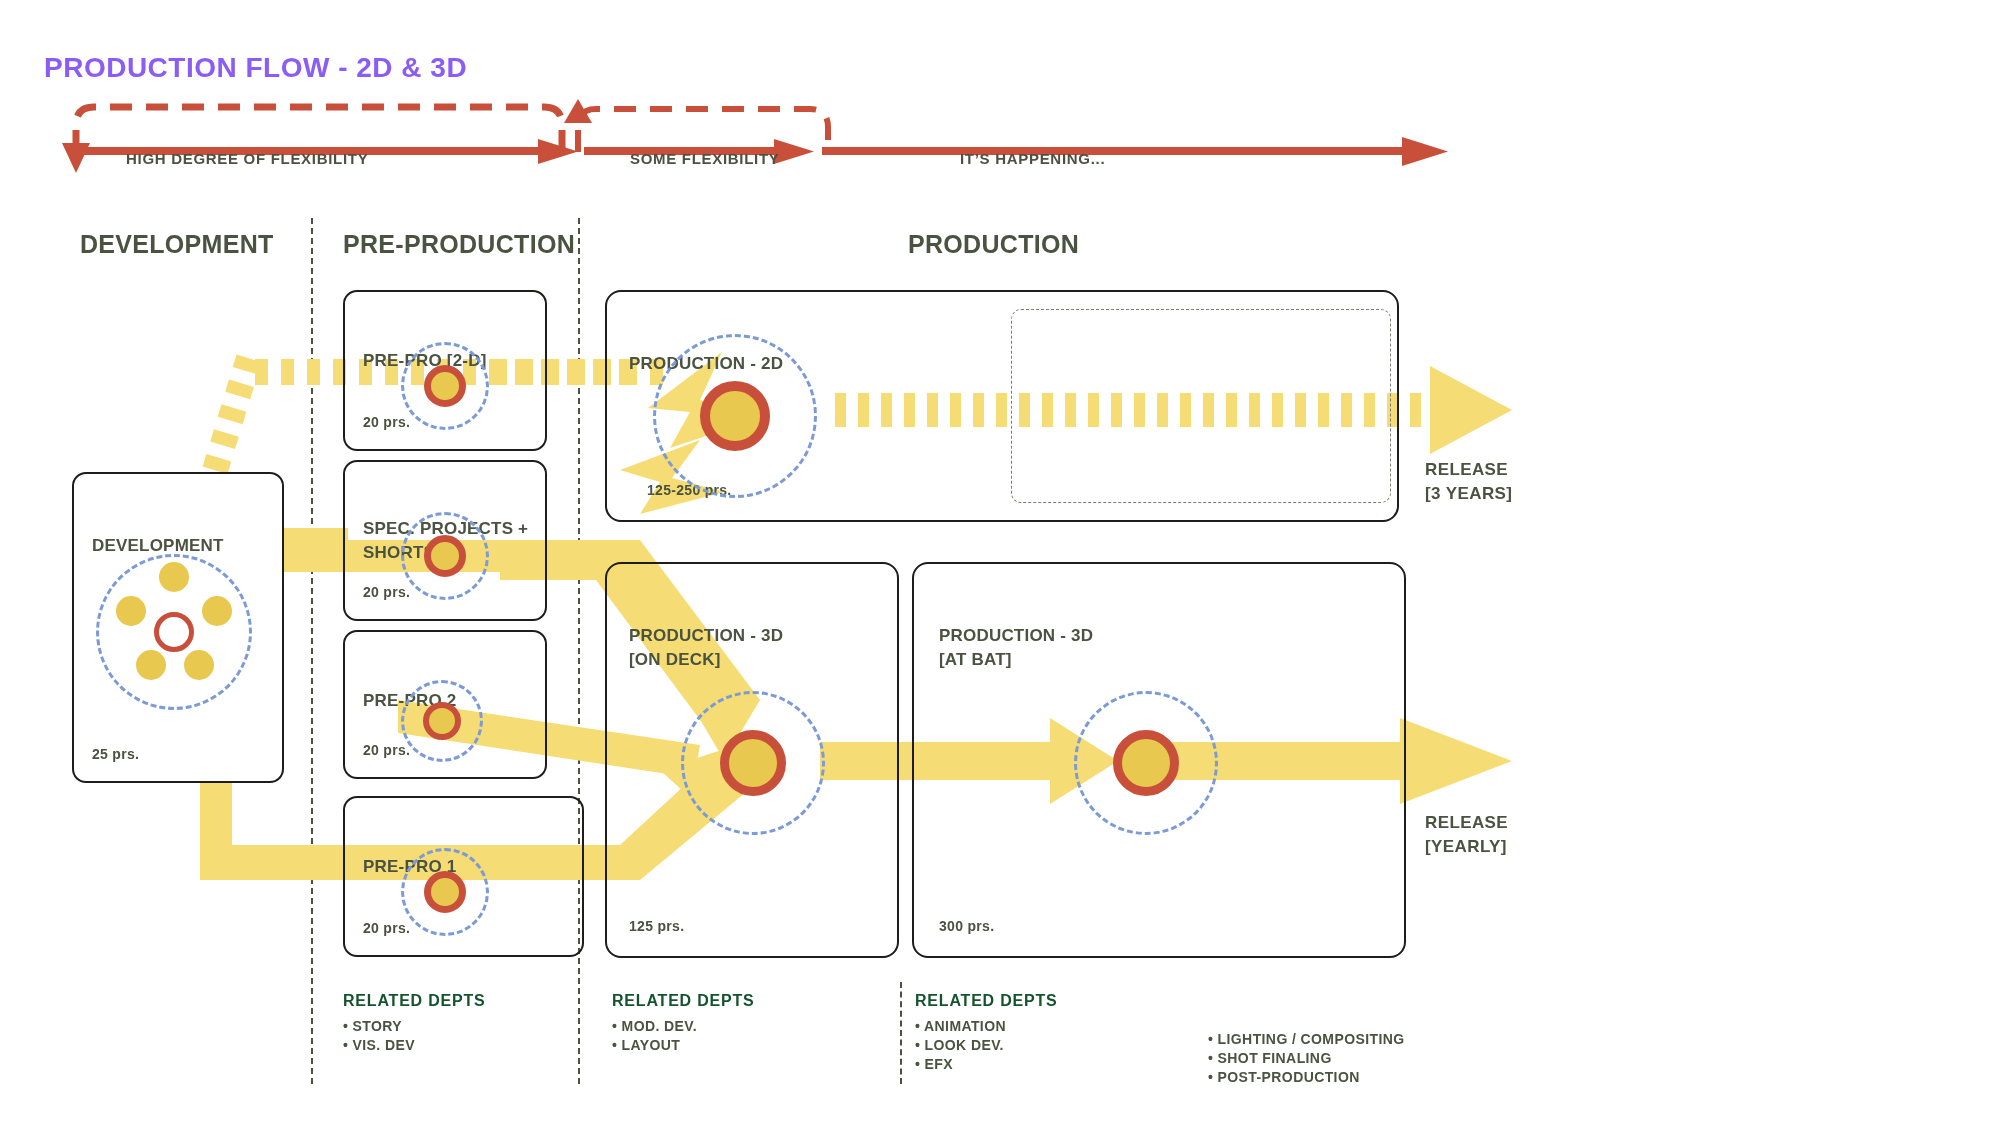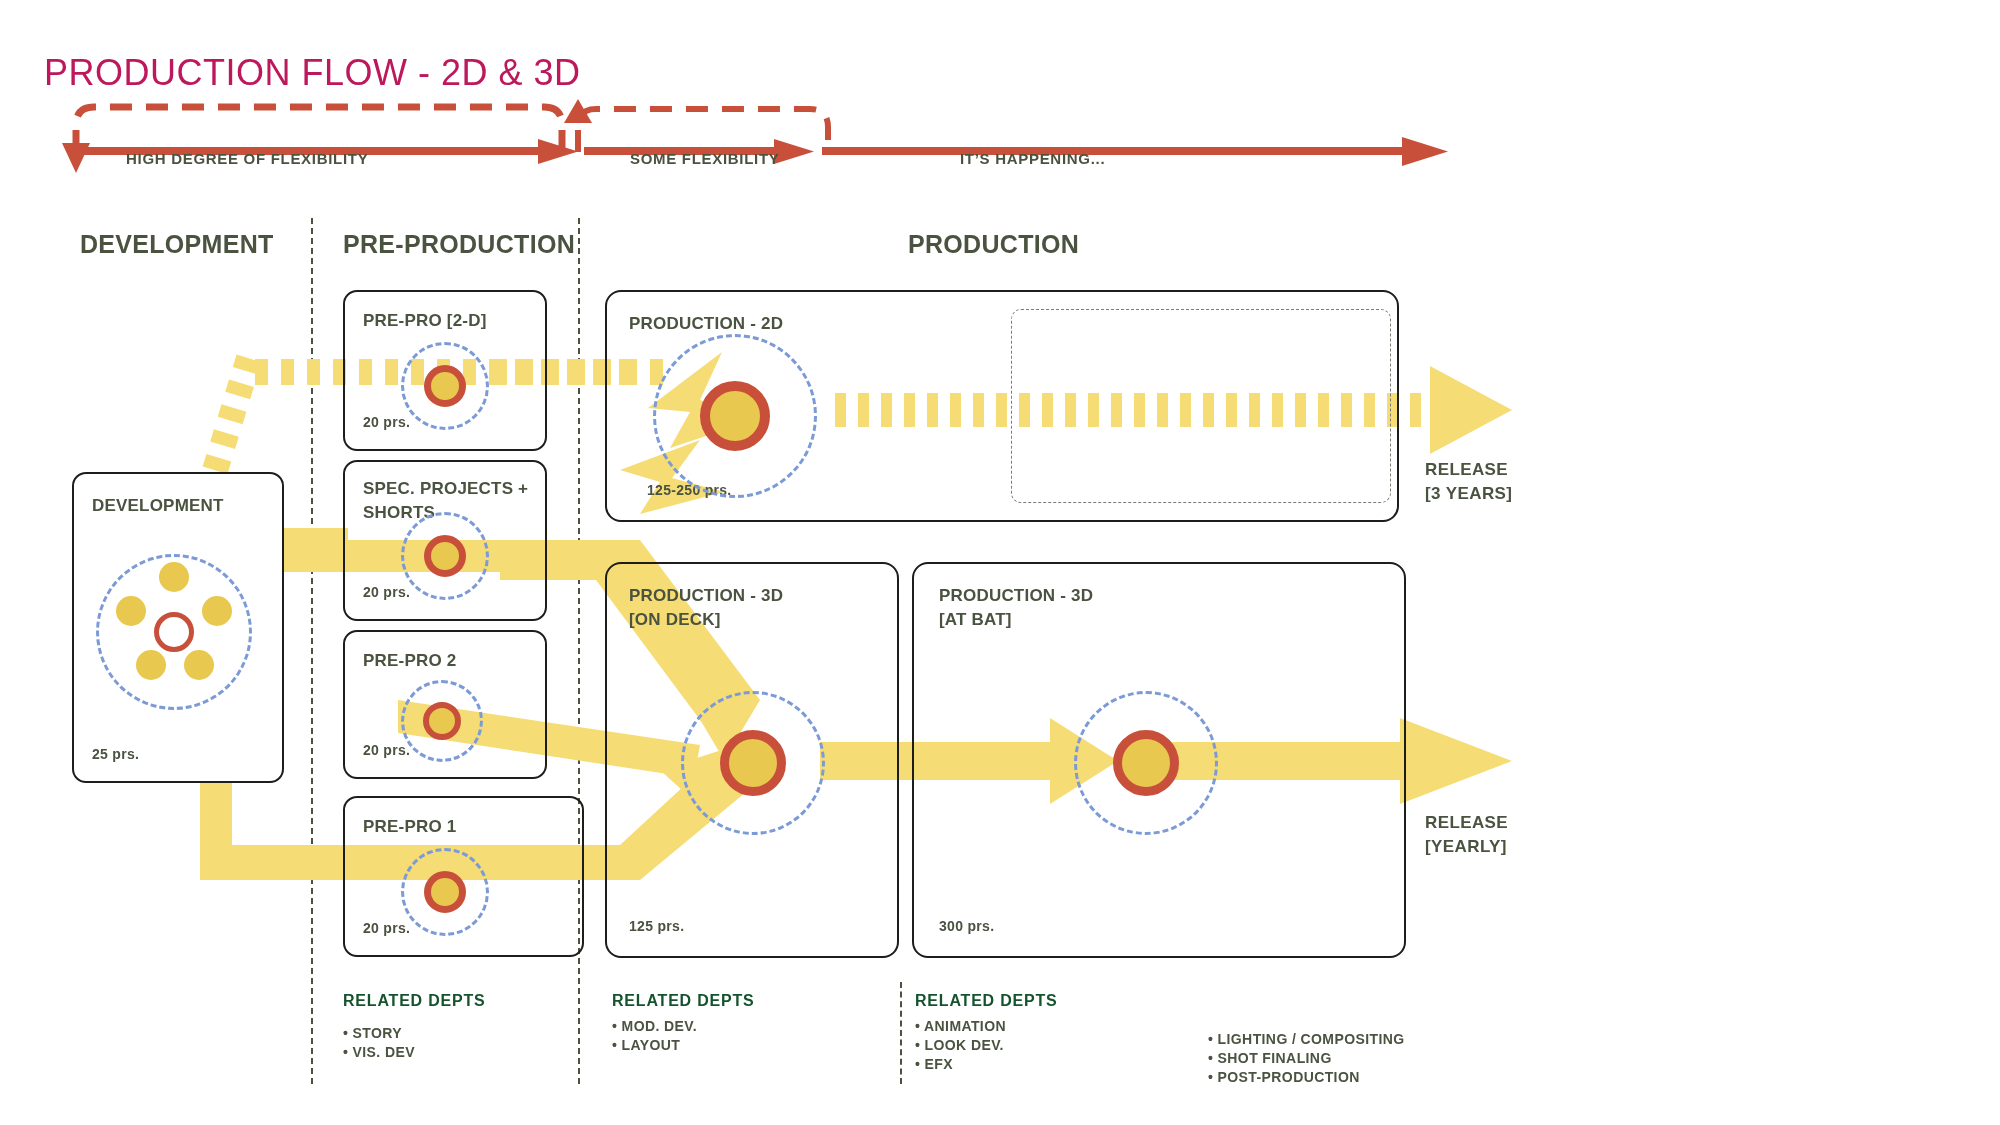--- a/index.html
+++ b/index.html
@@ -1,24 +1,24 @@
 <!DOCTYPE html>
 <html><head>
 <meta charset="utf-8">
 <style>
   html,body{margin:0;padding:0;background:#ffffff;}
   body{width:2000px;height:1125px;position:relative;overflow:hidden;
        font-family:"Liberation Sans",sans-serif;
        -webkit-font-smoothing:antialiased;}
   .abs{position:absolute;}
   
-  #page-title{left:44px;top:52px;font-size:36px;font-weight:normal;letter-spacing:.5px;color:#be185d;}
+  #page-title{left:44px;top:52px;font-size:28px;font-weight:bold;letter-spacing:.5px;color:#8b5cf6;}
   .phase-head{font-size:25px;font-weight:bold;letter-spacing:.3px;color:#4a5240;}
   .flex-label{font-size:15px;font-weight:bold;letter-spacing:.7px;color:#4a5240;}
-  .box-title{font-size:17px;font-weight:bold;letter-spacing:.2px;color:#4a5240;line-height:24px;}
+  .box-title{font-size:17px;font-weight:bold;letter-spacing:.2px;color:#4a5240;line-height:24px;margin-top:40px;}
   .prs{font-size:14px;font-weight:bold;letter-spacing:.3px;color:#4a5240;}
   .release{font-size:17px;font-weight:bold;letter-spacing:.4px;color:#4a5240;line-height:24px;}
   .dept-head{font-size:16px;font-weight:bold;letter-spacing:.8px;color:#14532d;}
   .dept-item{font-size:14px;font-weight:bold;letter-spacing:.4px;color:#4a5240;line-height:19px;}
 
   
   .card{border:2.5px solid #1d1d1b;border-radius:14px;background:transparent;}
   .card.wide{border-radius:16px;}
   .dashed-inner{border:1.5px dashed #7d7d75;border-radius:10px;}
 
@@ -173,21 +173,21 @@
 </div>
 
 <div class="abs release" style="left:1425px;top:458px;">RELEASE</div>
 <div class="abs release" style="left:1425px;top:482px;">[3 YEARS]</div>
 
 <div class="abs release" style="left:1425px;top:811px;">RELEASE</div>
 <div class="abs release" style="left:1425px;top:835px;">[YEARLY]</div>
 
 <div class="abs" style="left:343px;top:992px;">
   <div class="dept-head">RELATED DEPTS</div>
-  <div class="dept-item" style="margin-top:14px;">• STORY</div>
+  <div class="dept-item" style="margin-top:7px;">• STORY</div>
   <div class="dept-item">• VIS. DEV</div>
 </div>
 
 <div class="abs" style="left:612px;top:992px;">
   <div class="dept-head">RELATED DEPTS</div>
   <div class="dept-item" style="margin-top:7px;">• MOD. DEV.</div>
   <div class="dept-item">• LAYOUT</div>
 </div>
 
 <div class="abs" style="left:915px;top:992px;">

